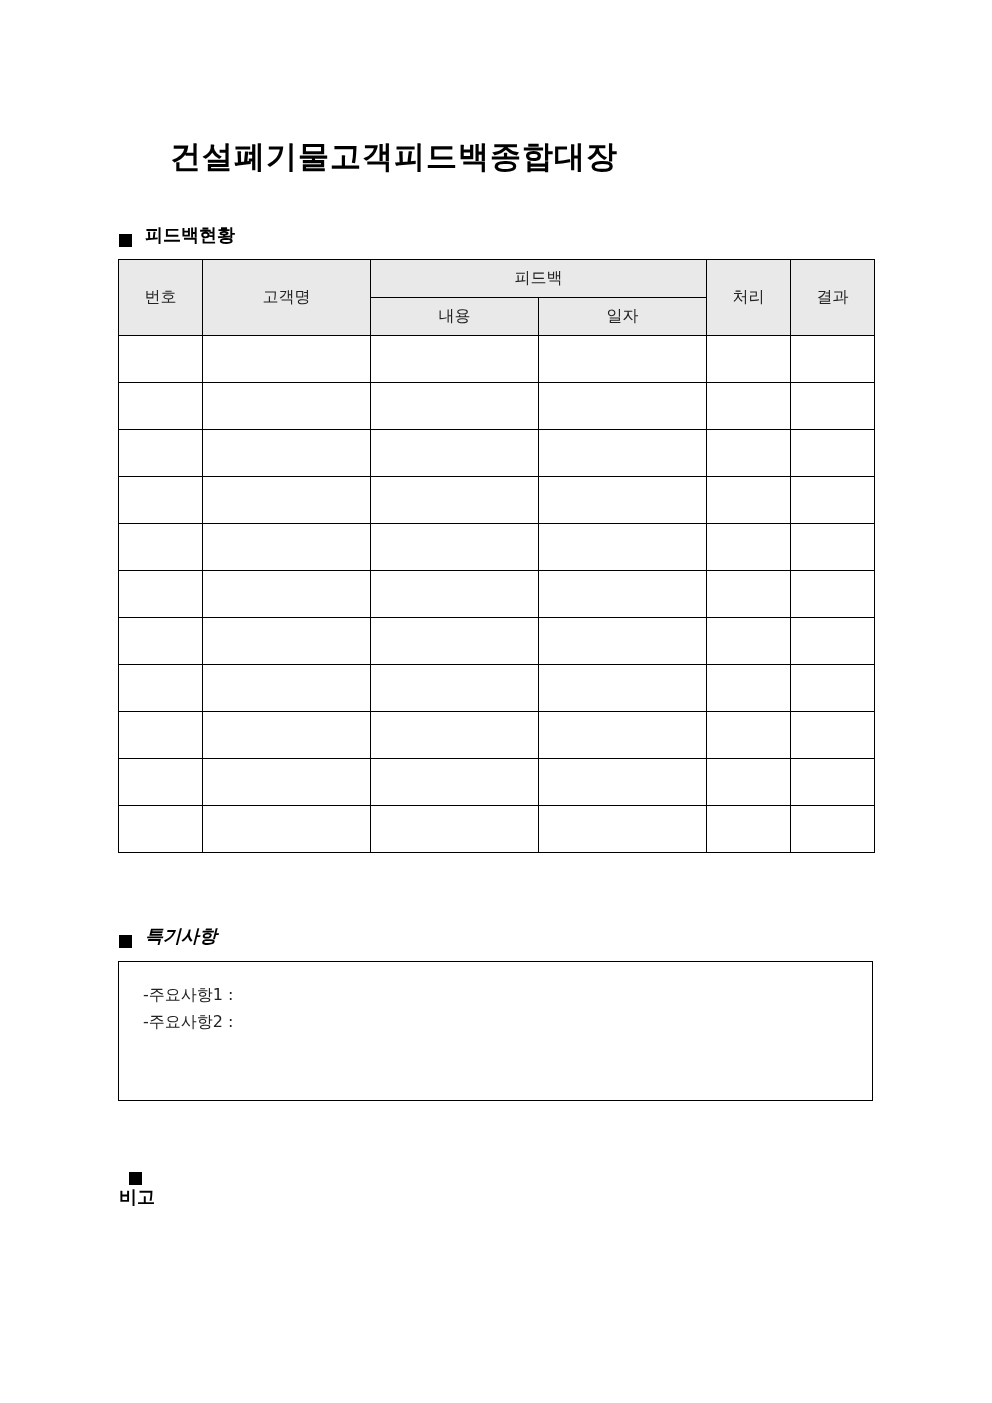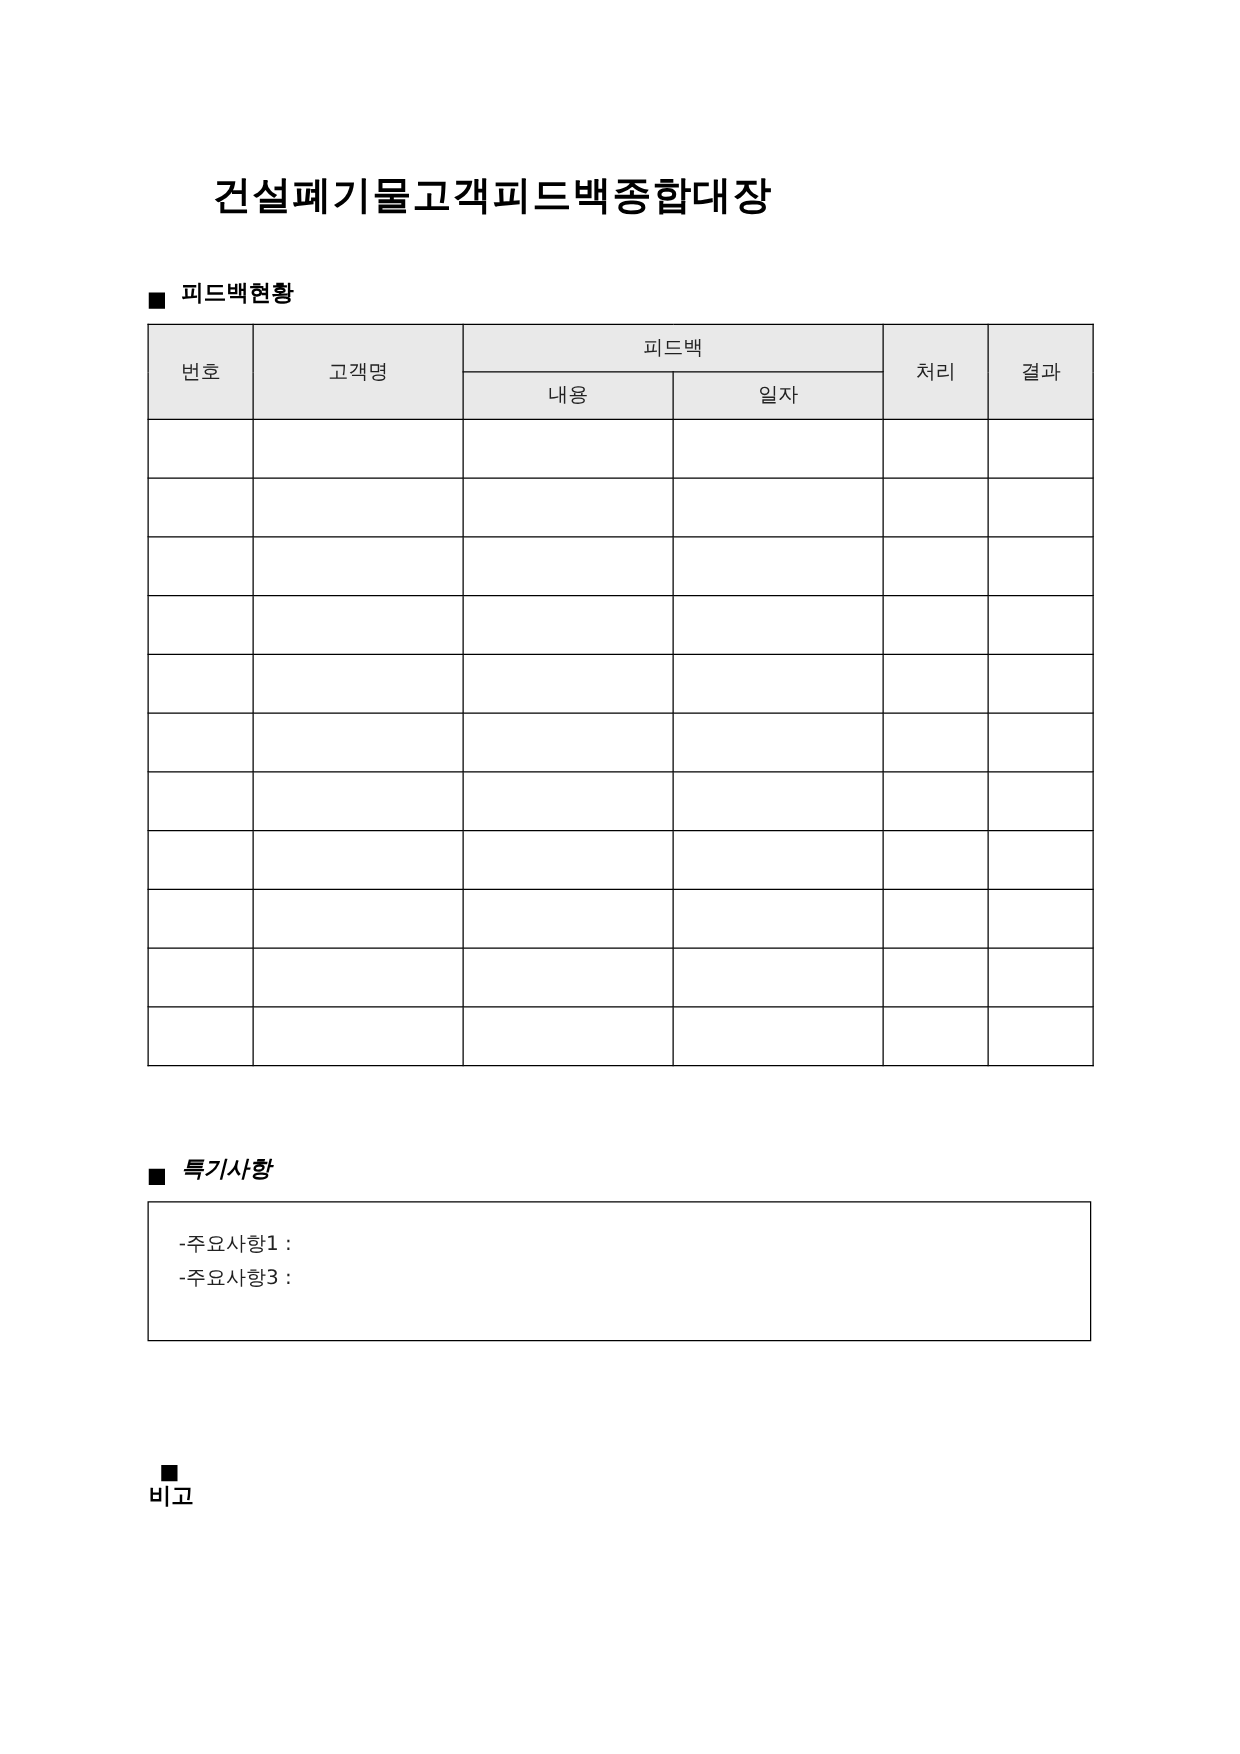--- a/index.html
+++ b/index.html
@@ -26,21 +26,21 @@
     }
     table.grid td, table.grid th {
       border: 1.5px solid #000; padding: 0; font-weight: normal;
       font-size: 16px; text-align: center; vertical-align: middle; color: #222;
     }
     table.grid th { background: #e9e9e9; margin-top: 47px; }
     table.grid tr.h1 th { height: 37px; }
     table.grid tr.h2 th { height: 37px; font-family: Liberation Serif, serif; }
     table.grid td { height: 46px; }
     .notes {
-      position: absolute; left: 118px; top: 961px; width: 755px; height: 112px;
+      position: absolute; left: 118px; top: 961px; width: 755px; height: 140px;
       border: 1.5px solid #000; box-sizing: border-box;
       padding: 20px 0 0 24px; font-size: 16px; color: #222; line-height: 26.5px;
     }
     .notes div { white-space: pre; }
   </style>
 </head>
 <body>
 
 <div class="title">건설폐기물고객피드백종합대장</div>
 
@@ -163,19 +163,19 @@
     </tbody>
 </table>
 
 <div class="section-head" style="top:924px;font-style:italic;">
   <span class="sq"></span>
   <span>특기사항</span>
 </div>
 
 <div class="notes">
   <div>-주요사항1 :</div>
-  <div>-주요사항3 :</div>
+  <div>-주요사항2 :</div>
 </div>
 
 <div class="section-head" style="top:1172px;flex-direction:column;">
   <span class="sq"></span>
   <span>비고</span>
 </div>
 
 </body></html>

